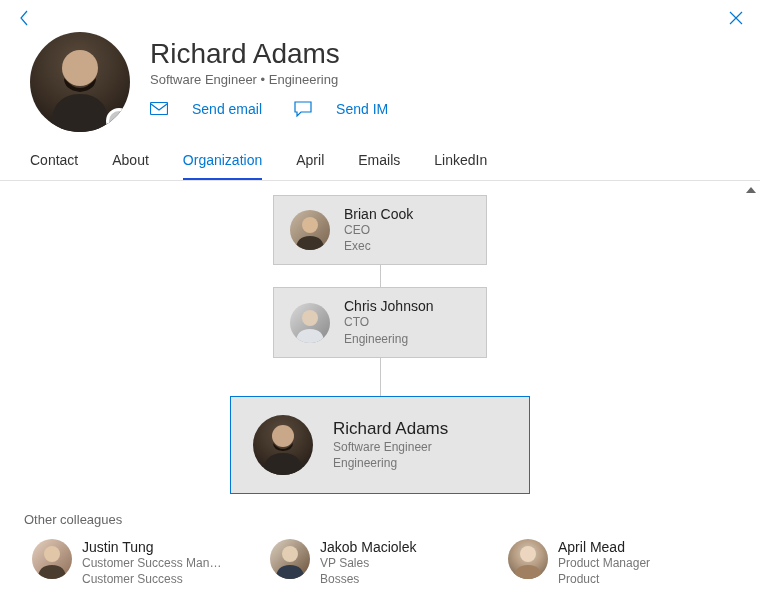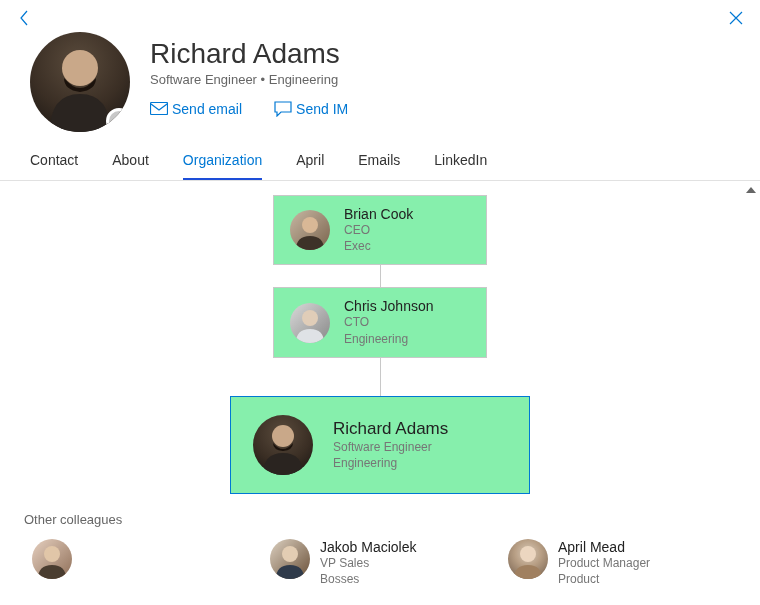--- a/index.html
+++ b/index.html
@@ -59,21 +59,21 @@
     margin-top: 2px;
   }
   .header-actions {
     display: flex;
     gap: 32px;
     margin-top: 14px;
   }
   .header-actions .action {
     display: flex;
     align-items: center;
-    gap: 4px;
+    gap: 24px;
     color: #0078d4;
     font-size: 14px;
     cursor: pointer;
   }
   .tabs {
     display: flex;
     gap: 34px;
     padding: 20px 30px 0 30px;
   }
   .tab {
@@ -97,21 +97,21 @@
     position: relative;
   }
   .org-chart {
     display: flex;
     flex-direction: column;
     align-items: center;
     padding-top: 14px;
   }
   .org-node {
     border: 1px solid #c8c8c8;
-    background: #86efac;
+    background: #e5e5e5;
     display: flex;
     align-items: center;
     gap: 14px;
     padding: 10px 16px;
     width: 214px;
   }
   .org-node .av {
     width: 40px; height: 40px; border-radius: 50%;
     flex-shrink: 0;
   }
@@ -289,20 +289,25 @@
     <div class="section-label">Other colleagues</div>
 
     <div class="colleagues">
       <div class="colleague">
         <div class="av av-mask av-ph4">
           <svg viewBox="0 0 40 40">
               <circle cx="20" cy="15" r="8" fill="#e1c6a8"></circle>
               <path d="M6 40 Q6 26 20 26 Q34 26 34 40 Z" fill="#4a3d30"></path>
             </svg>
         </div>
+        <div class="info">
+          <div class="name">Justin Tung</div>
+          <div class="role">Customer Success Man…</div>
+          <div class="dept">Customer Success</div>
+        </div>
       </div>
       <div class="colleague">
         <div class="av av-mask av-ph5">
           <svg viewBox="0 0 40 40">
               <circle cx="20" cy="15" r="8" fill="#e3cdb3"></circle>
               <path d="M6 40 Q6 26 20 26 Q34 26 34 40 Z" fill="#2f3a4a"></path>
             </svg>
         </div>
         <div class="info">
           <div class="name">Jakob Maciolek</div>

